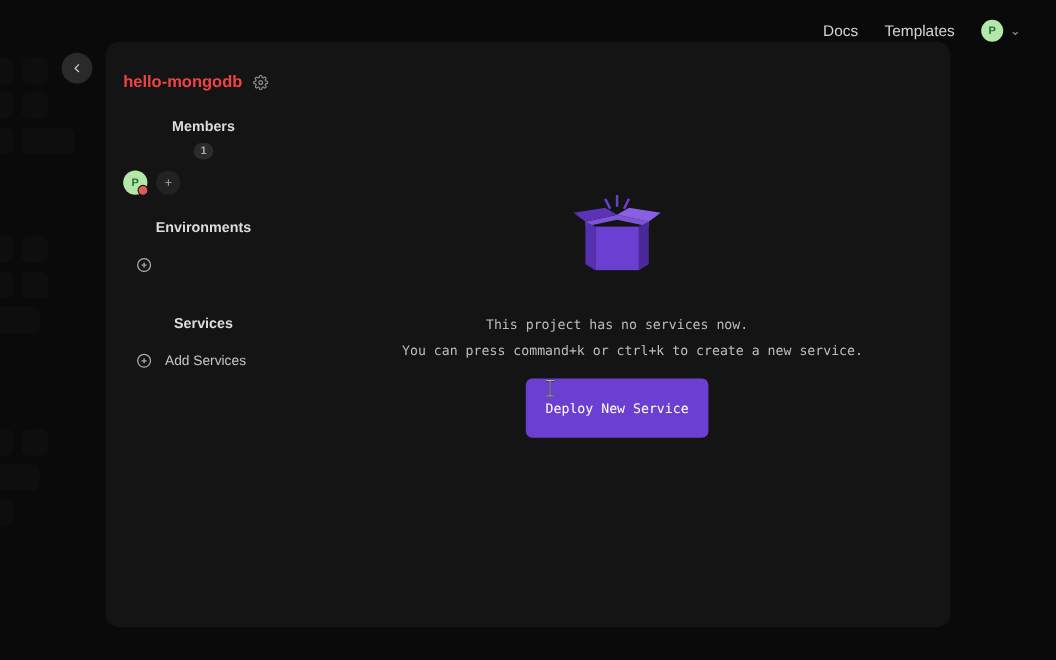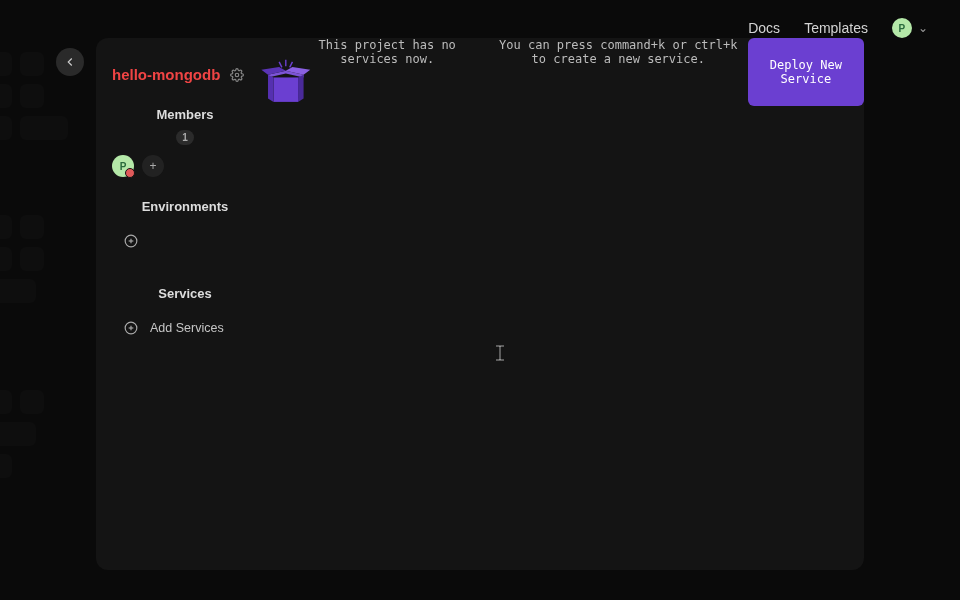--- a/index.html
+++ b/index.html
@@ -181,22 +181,22 @@
     .nav-item.active {
       background: #232323;
       color: #fff;
     }
     .nav-icon { display: flex; color: #aaa; }
     .nav-item.active .nav-icon { color: #ddd; }
 
     .main {
       flex: 1;
       display: flex;
-      flex-direction: row;
-      align-items: flex-start;
+      flex-direction: column;
+      align-items: center;
       justify-content: center;
       padding-bottom: 40px;
     }
     .box-ill { margin-bottom: 28px; }
     .empty-line {
       font-family: "SFMono-Regular", Consolas, monospace;
       font-size: 12px;
       color: #bcbcbc;
       margin-bottom: 10px;
       text-align: center;

